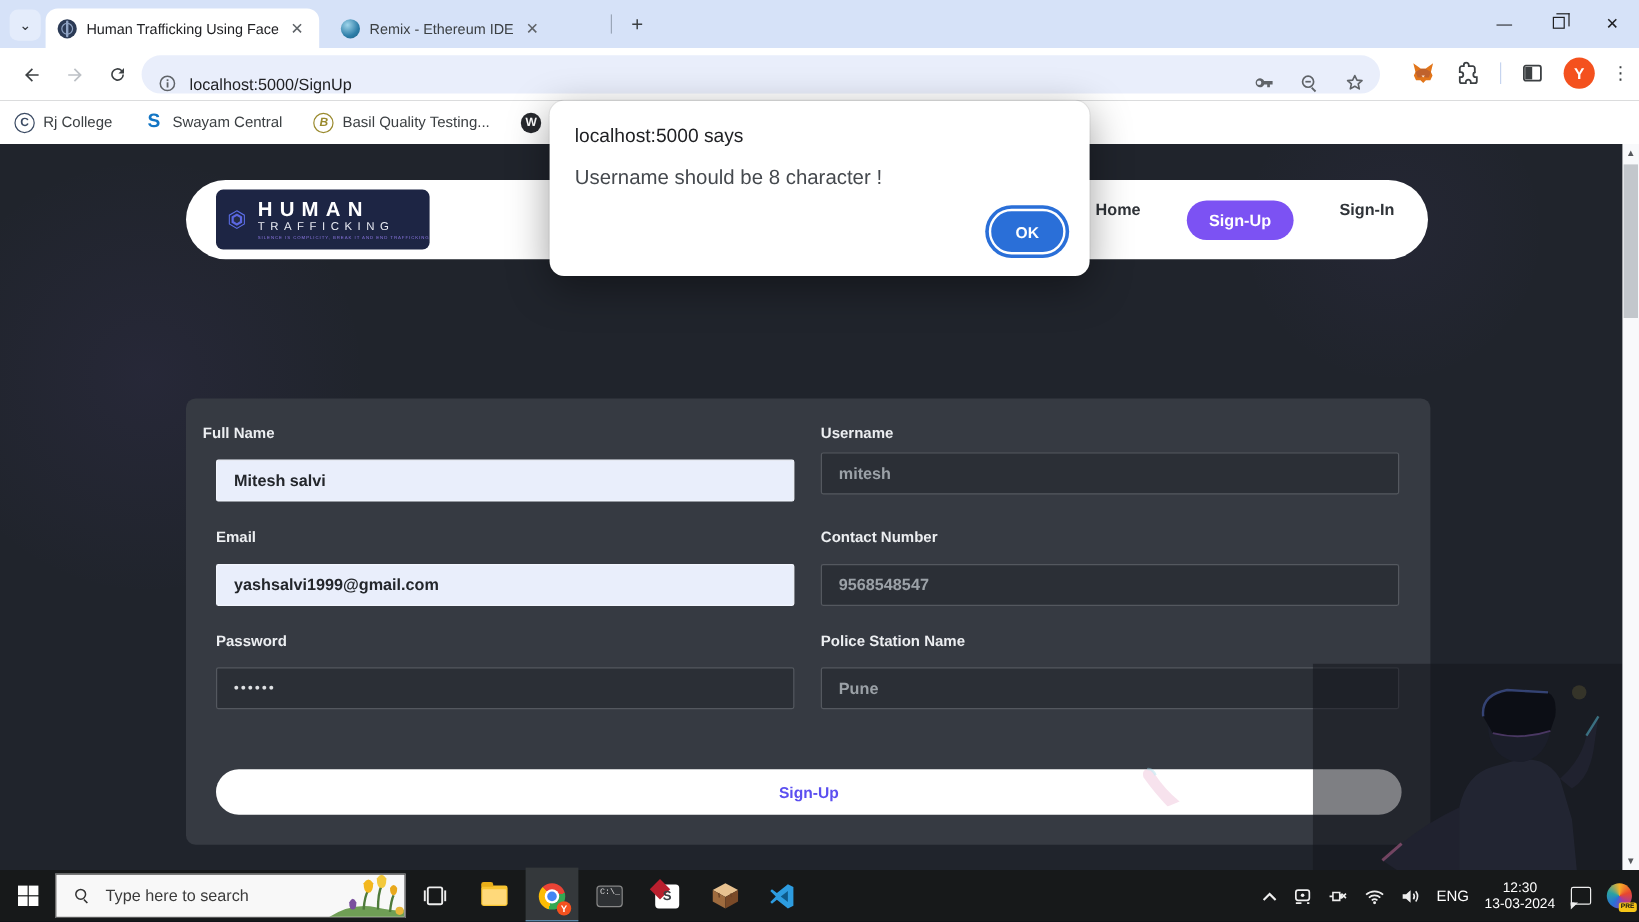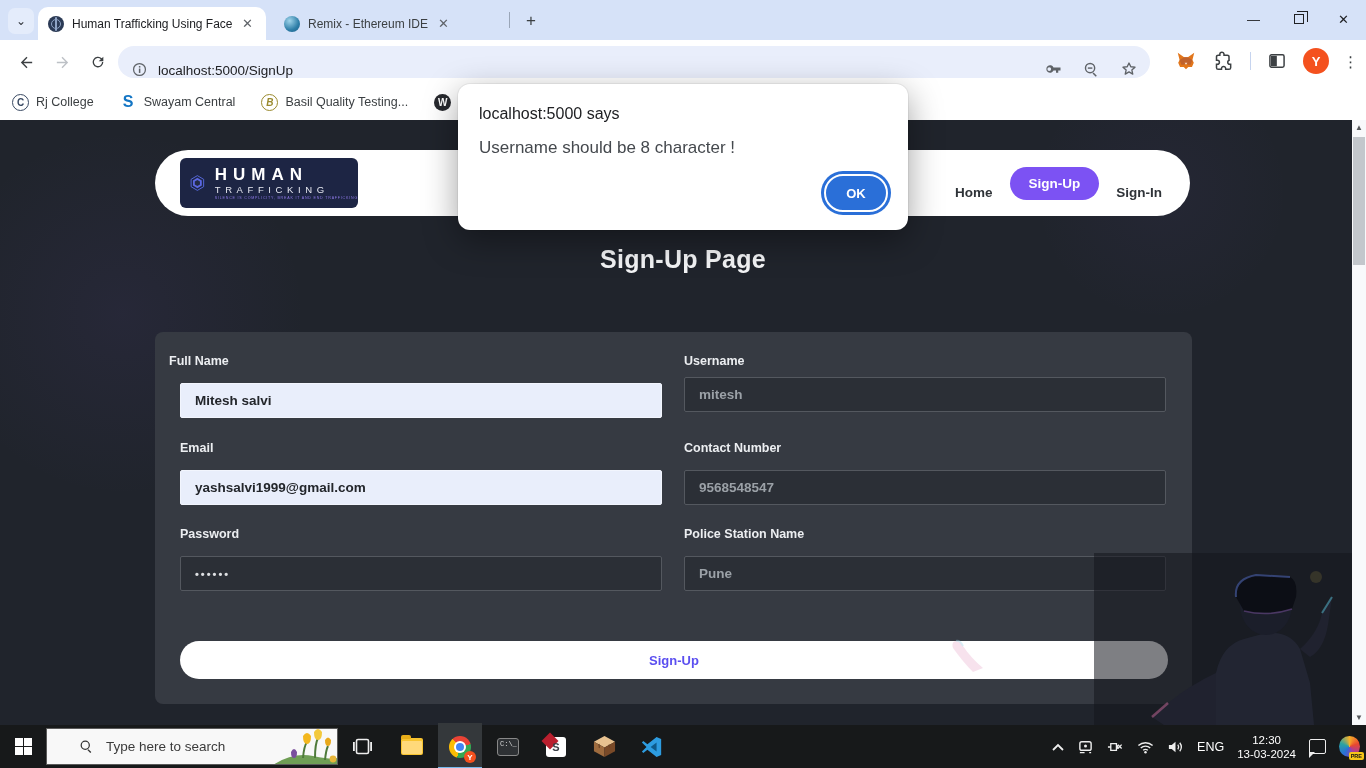--- a/index.html
+++ b/index.html
@@ -48,21 +48,21 @@
   
   .page { position:absolute; top:120px; left:0; width:1366px; height:605px; background:#20242c;
           background-image:radial-gradient(circle at 9% 32%, rgba(125,90,210,.07), transparent 14%),
                            radial-gradient(circle at 85% 12%, rgba(125,90,210,.05), transparent 10%); overflow:hidden; }
 
   .siteheader { position:absolute; left:155px; top:30px; width:1035px; height:66px; background:#fff; border-radius:33px; display:flex; align-items:center; }
   .logo { position:absolute; left:25px; top:8px; width:178px; height:50px; background:#1d2544; border-radius:6px; display:flex; align-items:center; padding-left:10px; gap:10px; }
   .logo-text .l1 { color:#fff; font-weight:bold; font-size:17px; letter-spacing:6px; line-height:18px; }
   .logo-text .l2 { color:#e8eaf2; font-size:9.5px; letter-spacing:4.6px; line-height:11px; }
   .logo-text .l3 { color:#8f7ae8; font-size:3.6px; letter-spacing:.8px; line-height:6px; white-space:nowrap; }
-  .sitenav { position:absolute; right:28px; display:flex; align-items:flex-end; gap:17px; }
+  .sitenav { position:absolute; right:28px; display:flex; align-items:flex-start; gap:38px; }
   .navitem { font-size:13.5px; font-weight:bold; color:#2f3338; }
   .navitem.pill { background:#7c52f3; color:#fff; padding:9px 19px; border-radius:17px; }
 
   .pagetitle { position:absolute; left:0; width:100%; top:125px; text-align:center; color:#f4f5f7; font-size:25px; font-weight:bold; letter-spacing:.3px; }
 
   .formcard { position:absolute; left:155px; top:212px; width:1037px; height:372px; background:#363a42; border-radius:8px; }
   .flabel { position:absolute; font-size:12.5px; font-weight:bold; color:#eceef1; }
   .finput { position:absolute; width:482px; height:35px; border-radius:2px; display:flex; align-items:center; padding-left:14px; font-size:13.5px; }
   .finput.filled { background:#e9eefb; color:#23262b; font-weight:bold; border:1px solid #f2f5fd; }
   .finput.dark { background:#2b2f36; color:#9ba1a7; border:1px solid #54585f; font-weight:bold; }
@@ -84,21 +84,21 @@
   .dialog .dtitle { position:absolute; left:21px; top:21px; font-size:16px; color:#202124; }
   .dialog .dmsg { position:absolute; left:21px; top:54px; font-size:17px; color:#45494e; }
   .okbtn { position:absolute; right:20px; bottom:18px; min-width:64px; height:38px; background:#2a6fd8; color:#fff; font-size:13px; font-weight:bold;
            border:2px solid #fff; border-radius:20px; box-shadow:0 0 0 3px #2a6fd8; display:flex; align-items:center; justify-content:center; padding:0 20px; }
 
   
   .taskbar { position:absolute; left:0; top:725px; width:1366px; height:43px; background:#17191a; display:flex; align-items:center; }
   .startbtn { width:46px; height:43px; display:flex; align-items:center; justify-content:center; }
   .winlogo { width:17px; height:17px; display:grid; grid-template-columns:8px 8px; grid-template-rows:8px 8px; gap:1px; }
   .winlogo i { background:#fefefe; }
-  .tb-search { position:absolute; left:46px; top:3px; width:292px; height:37px; background:#f8f8f8; border:1px solid #5a5a5a; display:flex; align-items:center; padding-left:32px; gap:12px; overflow:hidden; }
+  .tb-search { position:absolute; left:46px; top:3px; width:292px; height:37px; background:#f8f8f8; border:1px solid #5a5a5a; display:flex; align-items:center; padding-left:14px; gap:12px; overflow:hidden; }
   .tb-search .ph { font-size:13.5px; color:#3b3b3b; flex:1; }
   .tb-iconcell { width:44px; height:47px; display:flex; align-items:center; justify-content:center; position:relative; }
   .tb-iconcell.active { background:#34383b; }
   .underline { position:absolute; bottom:0; left:7px; right:7px; height:2px; background:#76b9ed; }
   .underline.wide { left:0; right:0; height:3px; }
   .folder { width:22px; height:17px; background:#f8c430; border-radius:2px; position:relative; }
   .folder:before { content:""; position:absolute; left:0; top:-3px; width:10px; height:4px; background:#e8ae19; border-radius:2px 2px 0 0; }
   .folder:after { content:""; position:absolute; left:1px; top:3px; right:1px; bottom:1px; background:#ffd97a; border-radius:1px; }
   .chrome-ic { width:22px; height:22px; border-radius:50%; background:conic-gradient(from -45deg, #ea4335 0 120deg, #34a853 0 240deg, #fbbc04 0 360deg); position:relative; }
   .chrome-ic:before { content:""; position:absolute; inset:5px; background:#fff; border-radius:50%; }
@@ -250,21 +250,20 @@
           <div class="l3">SILENCE IS COMPLICITY, BREAK IT AND END TRAFFICKING</div>
         </div>
       </div>
       <div class="sitenav">
         <span class="navitem">Home</span>
         <span class="navitem pill">Sign-Up</span>
         <span class="navitem">Sign-In</span>
       </div>
     </div>
 
-    <div class="pagetitle">Sign-Up Page</div>
 
     <div class="formcard">
       <div class="flabel" style="left:14px; top:22px;">Full Name</div>
       <div class="finput filled" style="left:25px; top:51px;">Mitesh salvi</div>
       <div class="flabel" style="left:529px; top:22px;">Username</div>
       <div class="finput dark" style="left:529px; top:45px;">mitesh</div>
 
       <div class="flabel" style="left:25px; top:109px;">Email</div>
       <div class="finput filled" style="left:25px; top:138px;">yashsalvi1999@gmail.com</div>
       <div class="flabel" style="left:529px; top:109px;">Contact Number</div>

